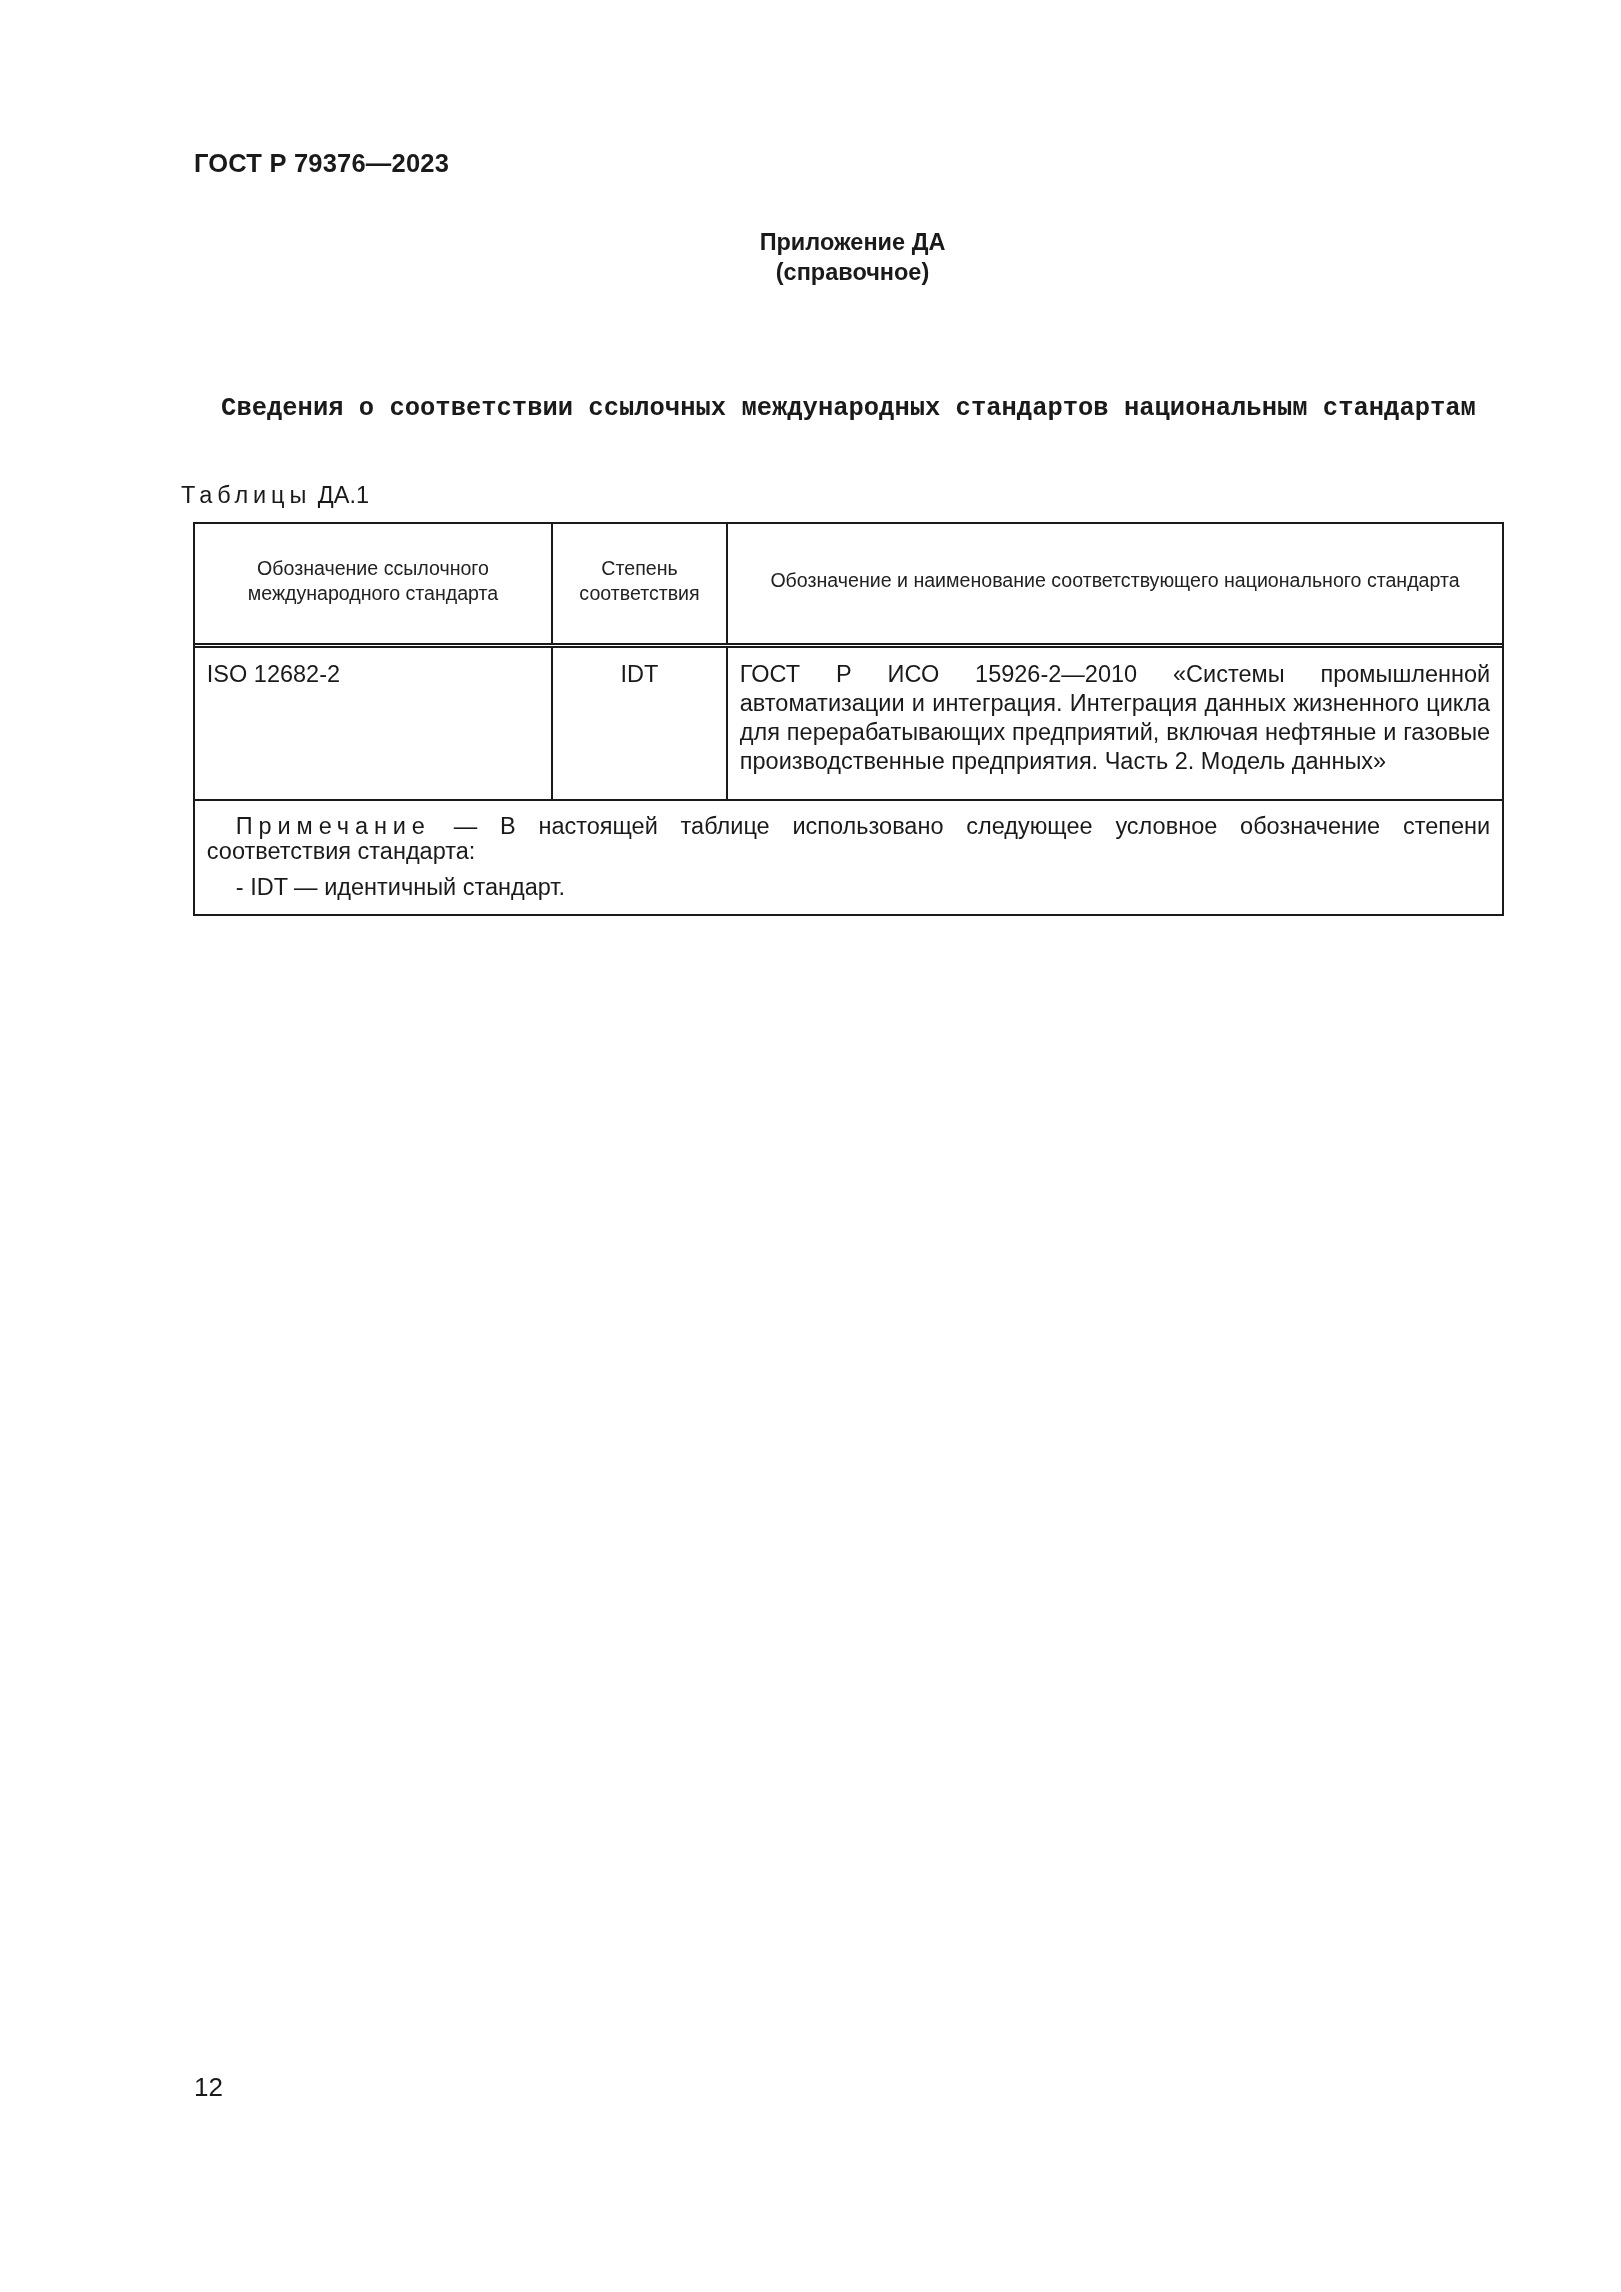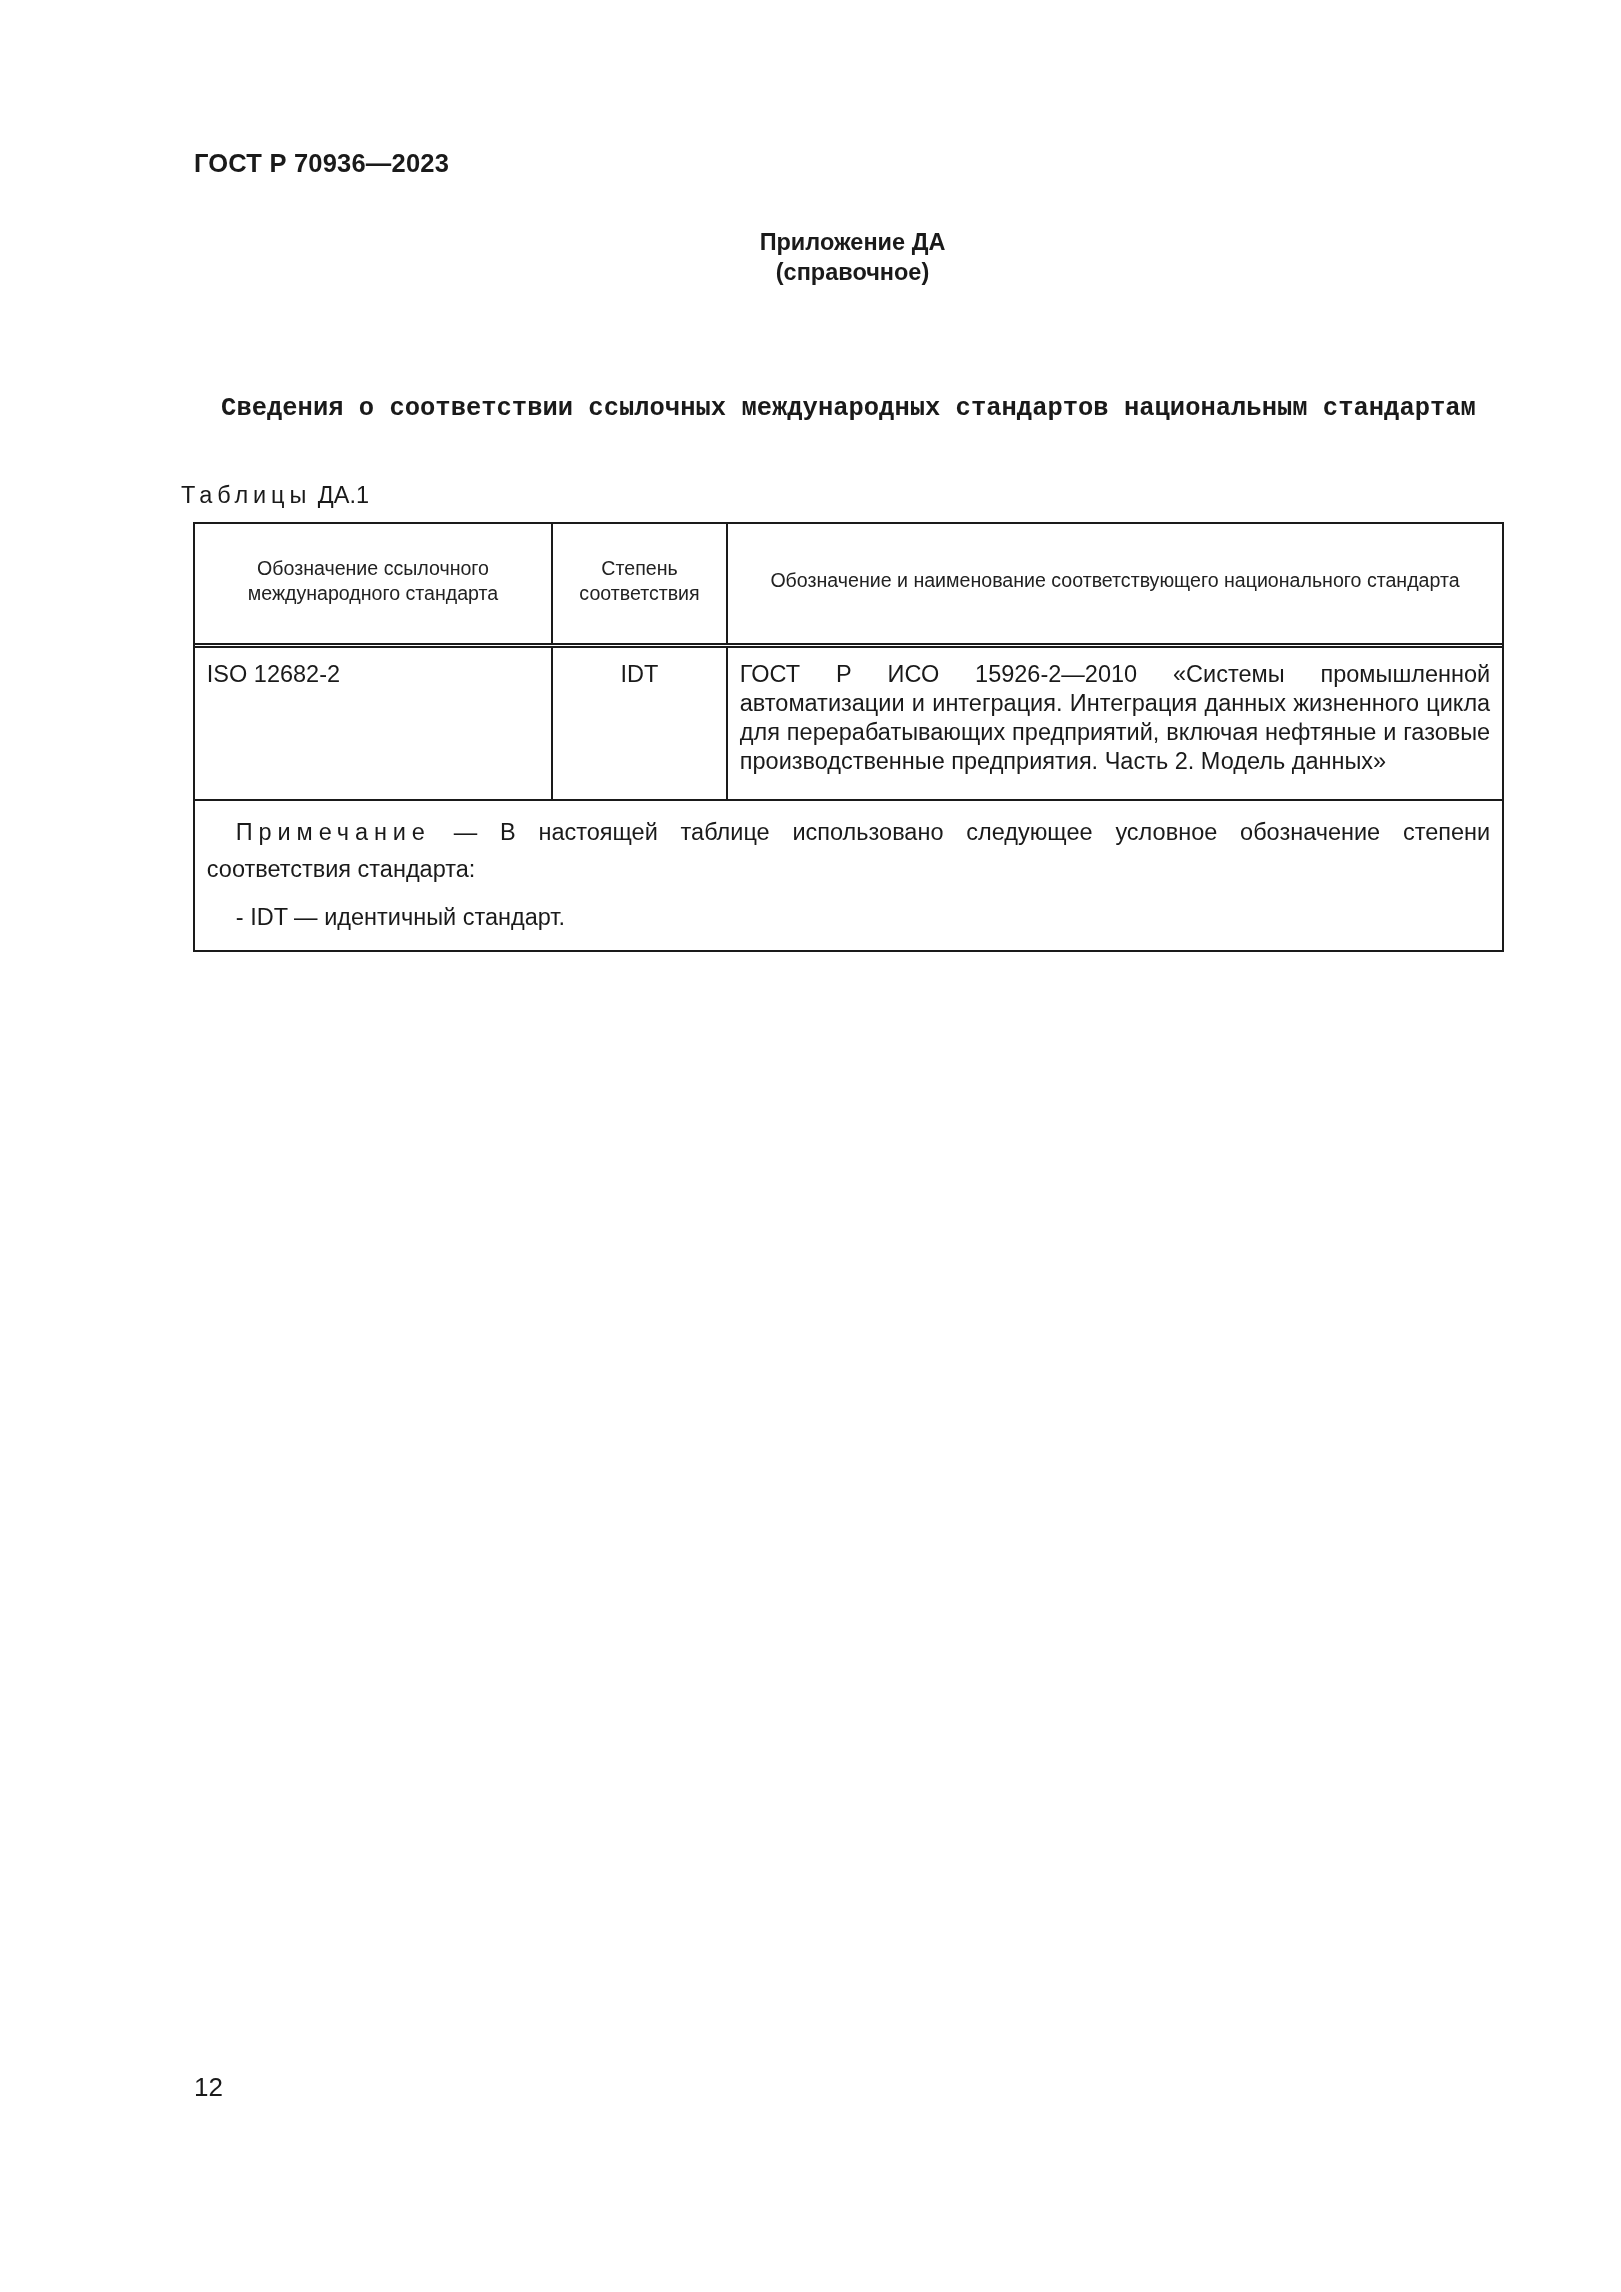--- a/index.html
+++ b/index.html
@@ -86,21 +86,21 @@
       line-height: 29px;
       padding: 11.8px 11.8px 11.8px 11.8px;
       height: 155px;
       box-sizing: border-box;
       border-bottom: 2px solid #1a1a1a;
     }
     td.center { text-align: center; }
     td.justify { text-align: justify; border-radius: 7px; }
     .note {
       font-size: 23.5px;
-      line-height: 37px;
+      line-height: 25px;
       padding: 12.7px 11.8px 13.7px 11.8px;
       text-align: justify;
     }
     .note .note-label {
       letter-spacing: 5.9px;
       margin-left: 29px;
     }
     .note .bullet {
       padding-left: 29px;
       text-align: left;
@@ -109,21 +109,21 @@
     .page-number {
       position: absolute;
       left: 194px;
       top: 2072px;
       font-size: 26px;
     }
   </style>
 </head>
 <body>
 
-<div class="doc-header">ГОСТ Р 70936—2023</div>
+<div class="doc-header">ГОСТ Р 79376—2023</div>
 
 <div class="annex">
   <div>Приложение ДА</div>
   <div>(справочное)</div>
 </div>
 
 <div class="section-title">Сведения о соответствии ссылочных международных стандартов национальным стандартам</div>
 
 <div class="table-caption">
   <span class="spaced">Таблицы</span>

